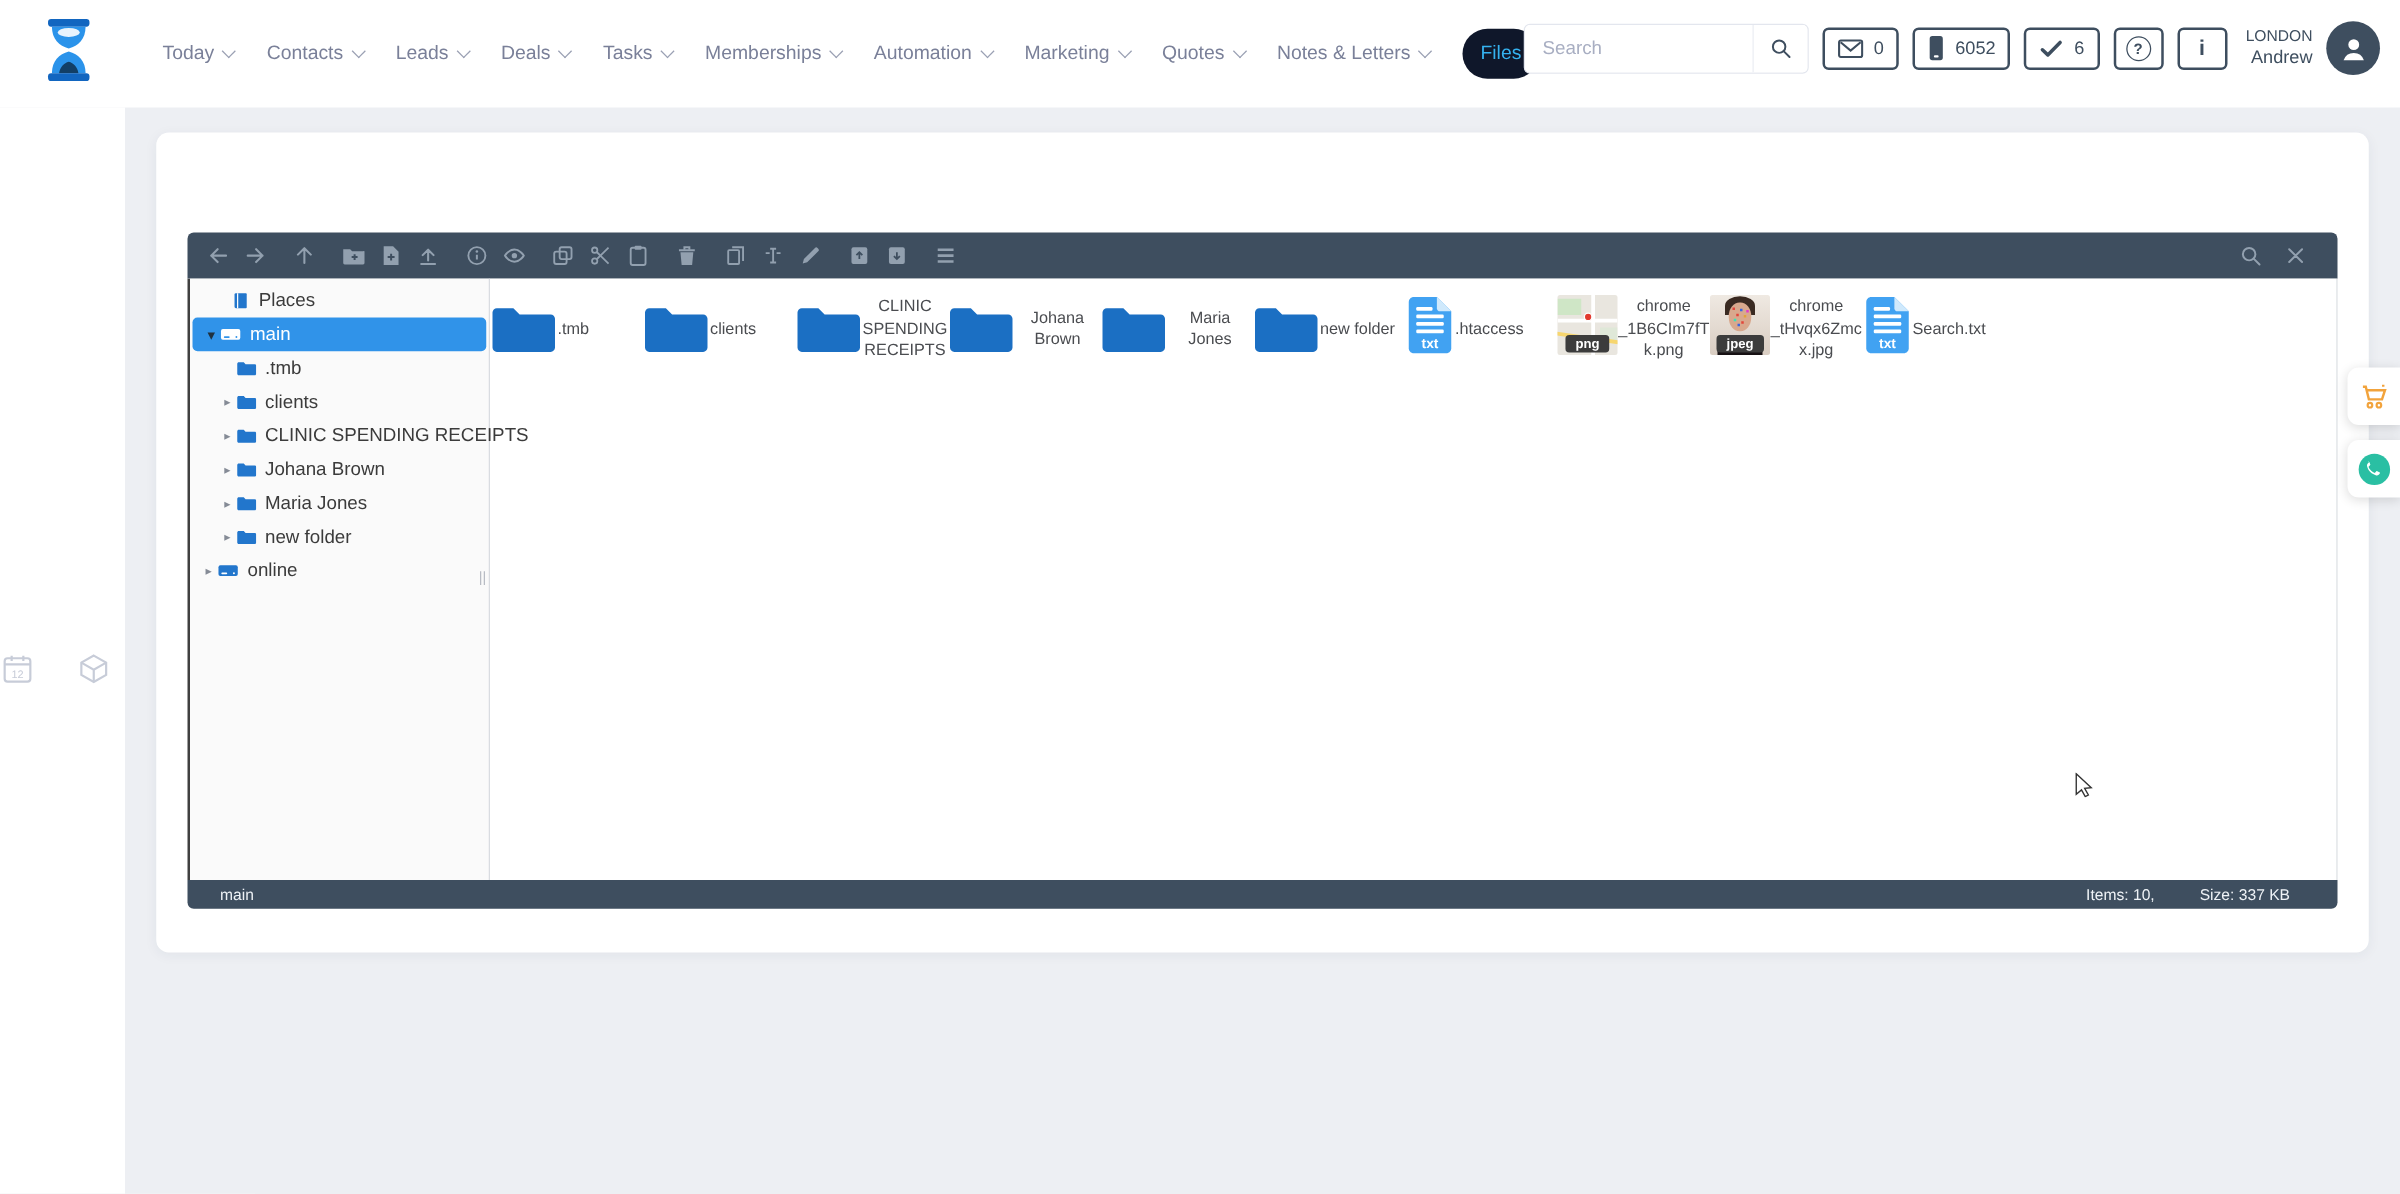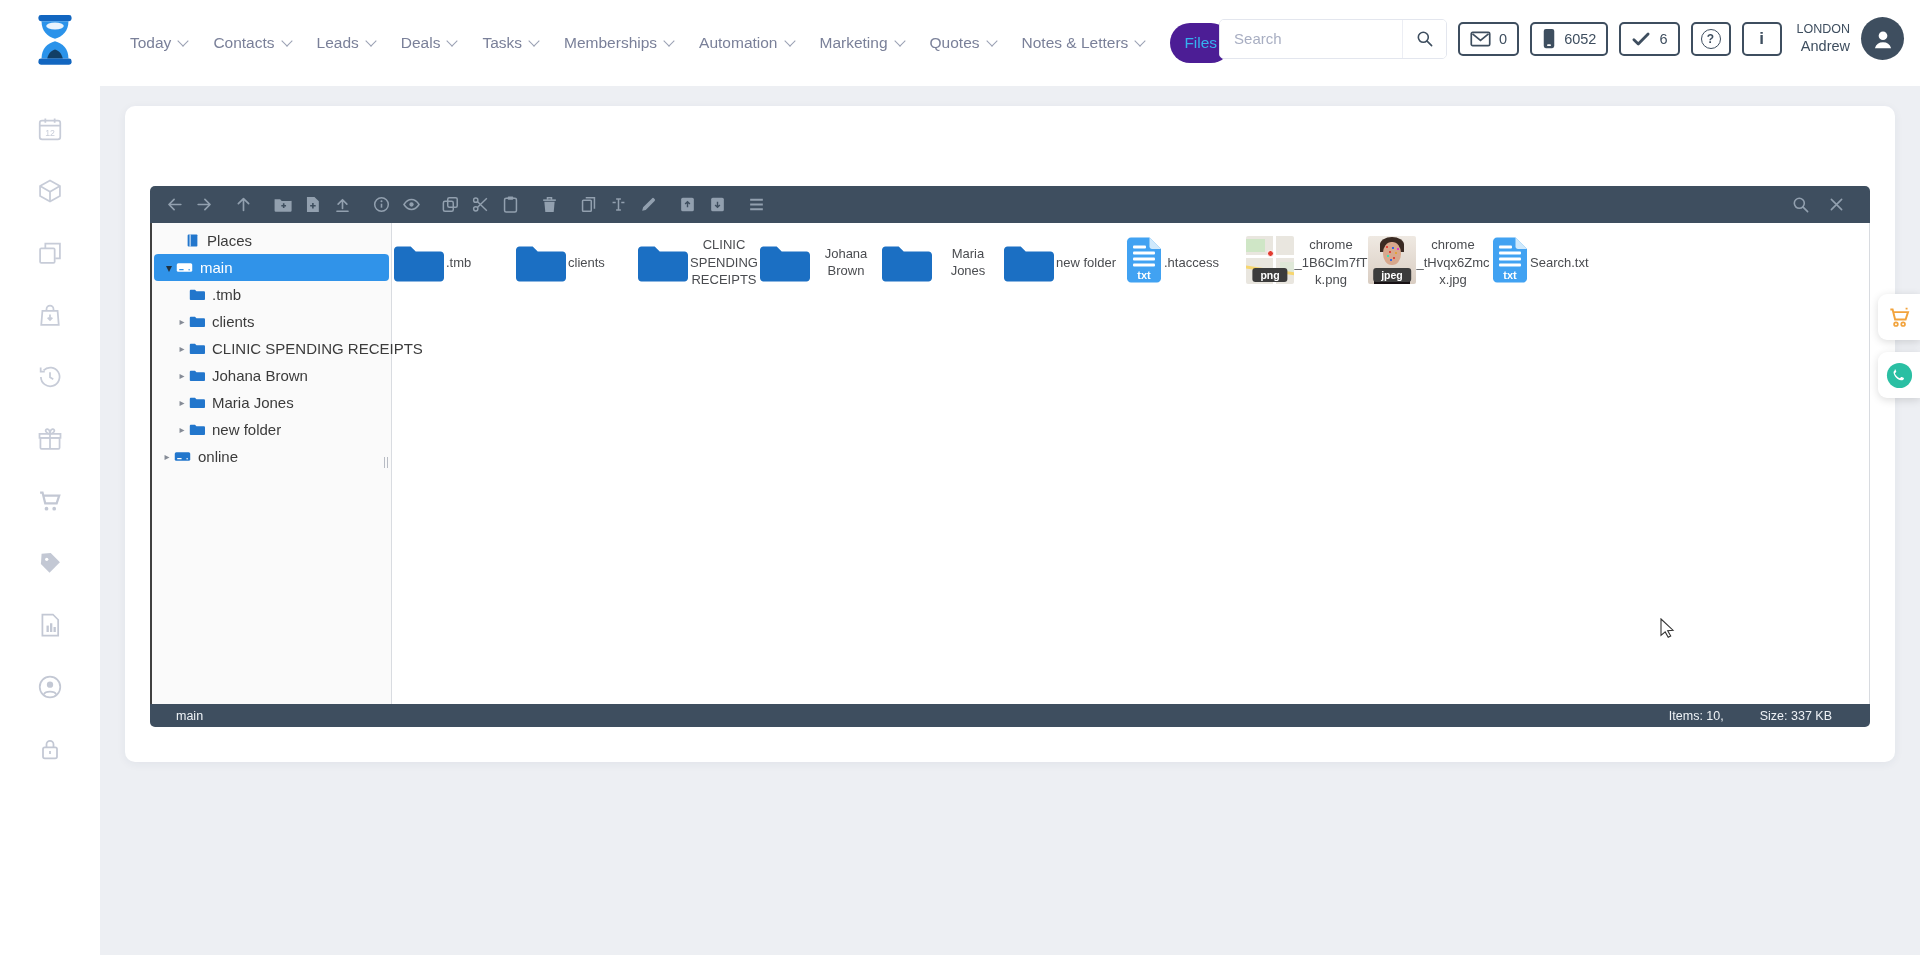--- a/index.html
+++ b/index.html
@@ -11,40 +11,40 @@
   body{width:1920px;height:955px;overflow:hidden;position:relative;
        font-family:"Liberation Sans",sans-serif;background:#edeff3;color:#3f4450;}
 
   
   .header{position:absolute;left:0;top:0;width:1920px;height:86px;background:#fff;z-index:5;}
   .logo{position:absolute;left:26px;top:12px;width:58px;height:58px;}
   .nav{position:absolute;left:130px;top:0;height:86px;display:flex;align-items:center;gap:26px;justify-content:space-between;}
   .nav-item{display:flex;align-items:center;gap:8px;color:#7a8099;font-size:15.5px;cursor:pointer;white-space:nowrap;}
   .chev{width:8px;height:8px;border-right:1.6px solid #9aa0b3;border-bottom:1.6px solid #9aa0b3;
         transform:rotate(45deg);margin-top:-4px;}
-  .nav-item.active{color:var(--accent);background:#4c1d95;padding:11px 14px;border-radius:24px;}
+  .nav-item.active{color:var(--accent);background:#0f172a;padding:11px 14px;border-radius:24px;}
   .right-cluster{position:absolute;right:16px;top:0;height:77px;display:flex;align-items:center;gap:11px;}
   .searchbox{width:228px;height:40px;border:1px solid #e3e6ee;border-radius:5px;display:flex;align-items:stretch;background:#fff;overflow:hidden;}
   .searchbox input{flex:1;border:0;outline:0;padding:0 14px;font-size:15px;color:#555;font-family:inherit;min-width:0;}
   .searchbox input::placeholder{color:#a8aec2;}
   .search-btn{width:44px;border-left:1px solid #eceef4;display:flex;align-items:center;justify-content:center;cursor:pointer;background:#fff;}
   .hbadge{height:34px;border:2px solid var(--navy);border-radius:5px;display:flex;align-items:center;gap:8px;
           padding:0 10px;color:var(--navy);font-size:14.5px;background:#fff;cursor:pointer;}
   .sq-btn{width:40px;height:34px;border:2px solid var(--navy);border-radius:5px;display:flex;align-items:center;
           justify-content:center;color:var(--navy);background:#fff;cursor:pointer;font-weight:bold;font-size:15px;}
   .help-glyph{width:20px;height:20px;border:1.6px solid var(--navy);border-radius:50%;display:flex;
               align-items:center;justify-content:center;font-size:12px;font-weight:bold;}
   .user-label{text-align:right;color:var(--navy);line-height:1.3;margin-left:4px;}
   .user-loc{font-size:12.5px;}
   .user-name{font-size:14.5px;}
   .avatar{width:43px;height:43px;border-radius:50%;background:var(--navy);display:flex;align-items:center;justify-content:center;cursor:pointer;}
 
   
   .sidebar{position:absolute;left:0;top:86px;bottom:0;width:100px;background:#fff;display:flex;
-           flex-direction:column;align-items:center;padding-top:28px;gap:33px;text-align:center;}
+           flex-direction:row;align-items:center;padding-top:28px;gap:33px;text-align:center;}
   .side-ic{width:29px;height:29px;cursor:pointer;display:flex;align-items:center;justify-content:center;}
 
   
   .main{position:absolute;left:100px;top:86px;right:0;bottom:0;background:#edeff3;}
   .card{position:absolute;left:25px;top:20px;width:1770px;height:656px;background:#fff;border-radius:10px;
         box-shadow:0 2px 10px rgba(40,50,80,.06);}
   .card-head{height:52px;display:flex;align-items:center;gap:12px;padding:0 19px;border-bottom:1px solid #e9e9ef;}
   .card-title{font-size:16.5px;font-weight:bold;color:#3a4662;}
 
   

